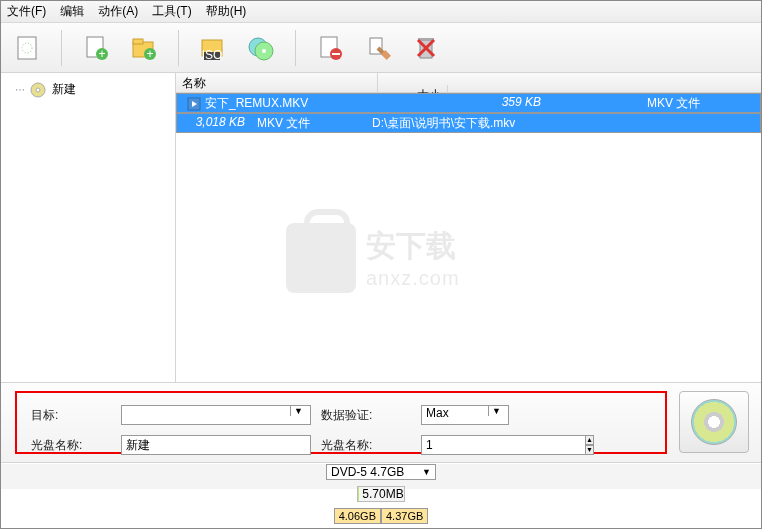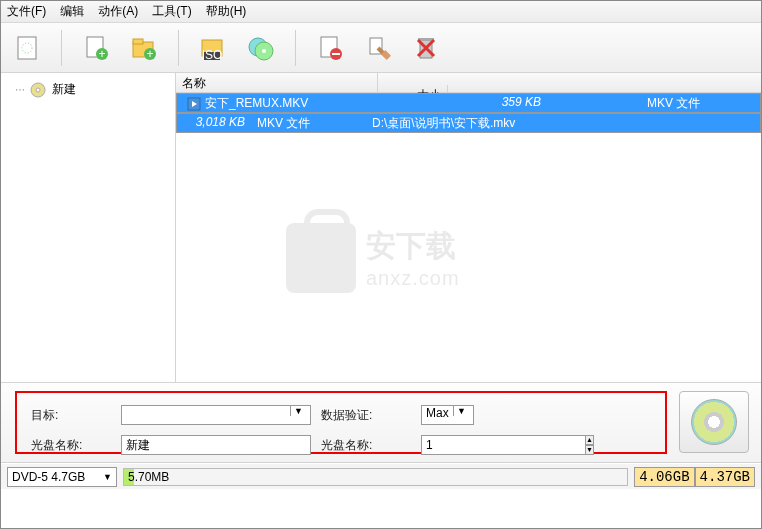--- a/index.html
+++ b/index.html
@@ -41,26 +41,26 @@
 .spin { display:flex; width:70px; }
 .spin input { flex:1; border:1px solid #999; height:20px; padding:0 4px; }
 .spin .btns { width:16px; display:flex; flex-direction:column; }
 .spin .btns div { flex:1; border:1px solid #999; border-left:none; font-size:7px; text-align:center; cursor:pointer; background:#eee; }
 .chk { display:flex; align-items:center; gap:4px; }
 .chk input { width:13px; height:13px; }
 
 .burn-btn { width: 70px; height: 62px; border: 1px solid #bbb; border-radius: 4px; background: linear-gradient(#fefefe,#e8e8e8); display:flex; align-items:center; justify-content:center; cursor:pointer; }
 .disc { width: 46px; height: 46px; border-radius: 50%; background: radial-gradient(circle, #fff 0 6px, #ccc 6px 10px, #d8e890 10px 20px, #9bd8d0 20px 30px, #c0a8e0 30px); border:1px solid #aaa; }
 
-.status { height: 26px; display: flex; align-items: center; padding: 0 6px; gap: 6px; background: #f4f4f4; border-top:1px solid #fff; }
+.status { height: 26px; display: flex; align-items: center; padding: 0 6px; gap: 6px; background: #f4f4f4; border-top:1px solid #fff;flex-direction:column; }
 .media-sel { border:1px solid #999; height:20px; width:110px; display:flex; align-items:center; justify-content:space-between; padding:0 4px; background:#fff; }
 .gauge { flex:1; height:18px; border:1px solid #bbb; background: linear-gradient(90deg, #b7ec6d 0 2%, #f4f4f4 2% 100%); position:relative; display:flex; align-items:center; }
 .gauge .used { margin-left:4px;text-align:right; }
 .marks { display:flex; gap:0; }
-.mark { border:1px solid #999; background:#ffe49c; padding:1px 4px; font-size:14px;font-family:Liberation Mono, monospace; }
+.mark { border:1px solid #999; background:#ffe49c; padding:1px 4px; font-size:11px; }
 
 svg { display:block; }
 </style>
 </head>
 <body>
 
 <div class="menubar">
   <span>文件(F)</span>
   <span>编辑</span>
   <span>动作(A)</span>
@@ -175,21 +175,21 @@
 </div>
 
 <div class="opts">
   <div class="opts-box">
     <div class="lbl">目标:</div>
     <div class="sel">
         <span></span>
         <span class="arr">▼</span>
       </div>
     <div class="lbl">数据验证:</div>
-    <div class="sel" style="width:53px">
+    <div class="sel" style="width:88px">
         <span>Max</span>
         <span class="arr">▼</span>
       </div>
     <div></div>
     <div class="lbl">光盘名称:</div>
     <input class="inp" value="新建" style="">
     <div class="lbl">光盘名称:</div>
     <div class="spin">
       <input value="1" style="">
       <div class="btns">

